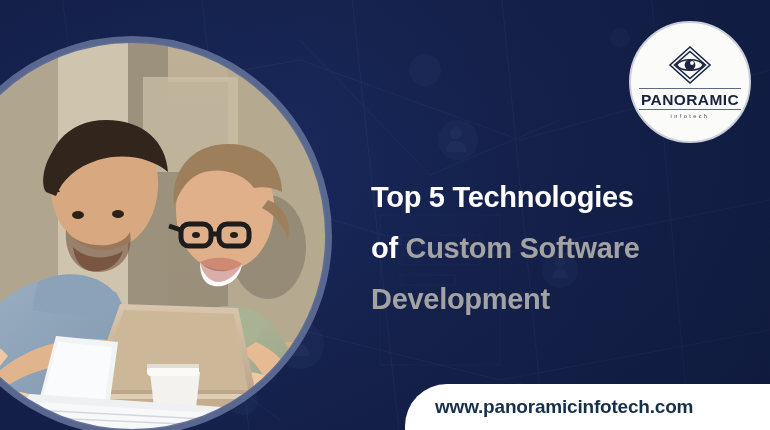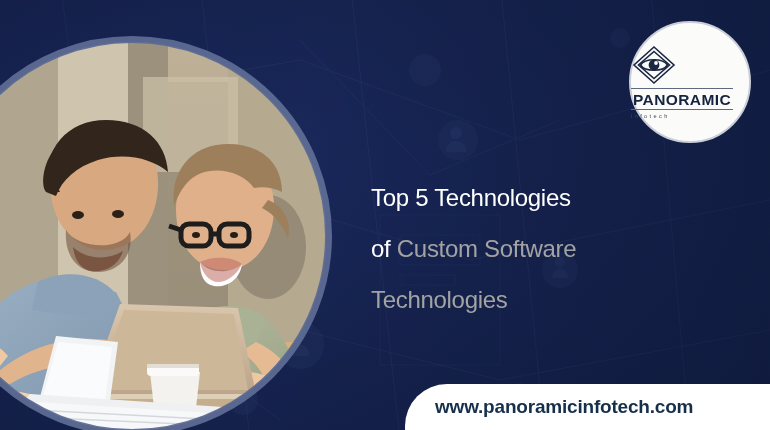--- a/index.html
+++ b/index.html
@@ -35,32 +35,32 @@
   }
   .photo-circle{
     position:absolute;left:6px;top:6px;width:388px;height:388px;border-radius:50%;
     overflow:hidden;
     background:#cdbfa6;
   }
   .photo-circle svg{display:block;width:388px;height:388px;}
   
   .headline{
     position:absolute;left:371px;top:172px;width:392px;
-    font-size:24px;line-height:51px;font-weight:normal;
+    font-size:29px;line-height:51px;font-weight:bold;
     letter-spacing:-.3px;
     color:#ffffff;
   }
   .headline .hl-accent{color:#a3a3a3;}
   
   .logo-badge{
     position:absolute;left:629px;top:21px;width:122px;height:122px;border-radius:50%;
     background:#fbfbf9;
     border:2px solid #c9ced9;
     box-sizing:border-box;
-    display:flex;flex-direction:column;align-items:flex-start;justify-content:center;
+    display:flex;flex-direction:column;align-items:center;justify-content:center;
   }
   .logo-mark{width:46px;height:40px;margin-bottom:1px;}
   .logo-word{
     font-size:15.5px;font-weight:bold;color:#16233f;letter-spacing:.4px;
     line-height:1;padding:0 2px;
     border-top:1.4px solid #5f6a80;border-bottom:1.4px solid #5f6a80;
     padding-top:3px;padding-bottom:2px;margin-top:2px;
   }
   .logo-sub{
     font-size:5.6px;color:#3c4a63;letter-spacing:2.4px;
@@ -237,21 +237,21 @@
             <path d="M90 375 L290 384"></path>
         </g>
       </svg>
     </div>
     <div class="photo-ring"></div>
   </div>
 
   <div class="headline">
     <span>Top 5 Technologies</span><br>
     <span>of </span><span class="hl-accent">Custom Software</span><br>
-    <span class="hl-accent">Technologies</span>
+    <span class="hl-accent">Development</span>
   </div>
 
   <div class="logo-badge">
     <svg class="logo-mark" viewBox="0 0 46 40">
       <g fill="none" stroke="#1b2742" stroke-width="1.6">
         <path d="M23 2 L43 20 L23 38 L3 20 Z"></path>
         <path d="M23 6.5 L38.5 20 L23 33.5 L7.5 20 Z"></path>
         <path d="M9.5 20 C14 13 32 13 36.5 20 C32 27 14 27 9.5 20 Z"></path>
       </g>
       <circle cx="23" cy="20" r="5.4" fill="#1b2742"></circle>

